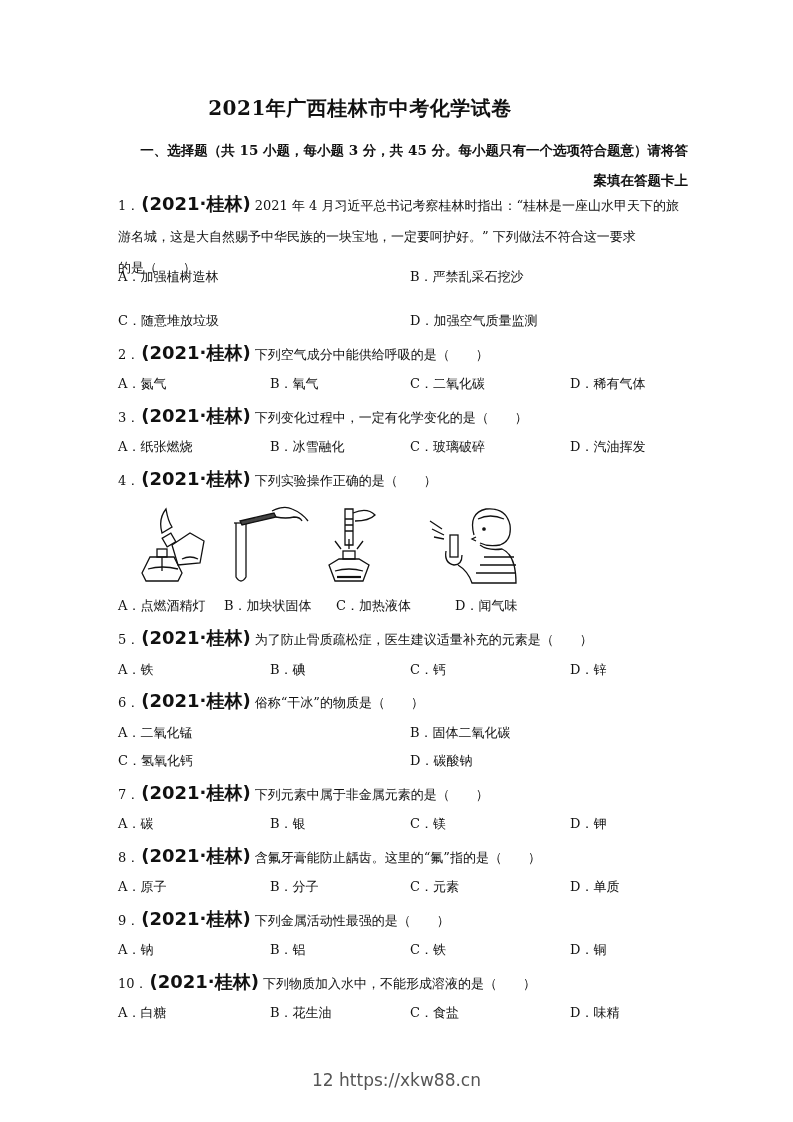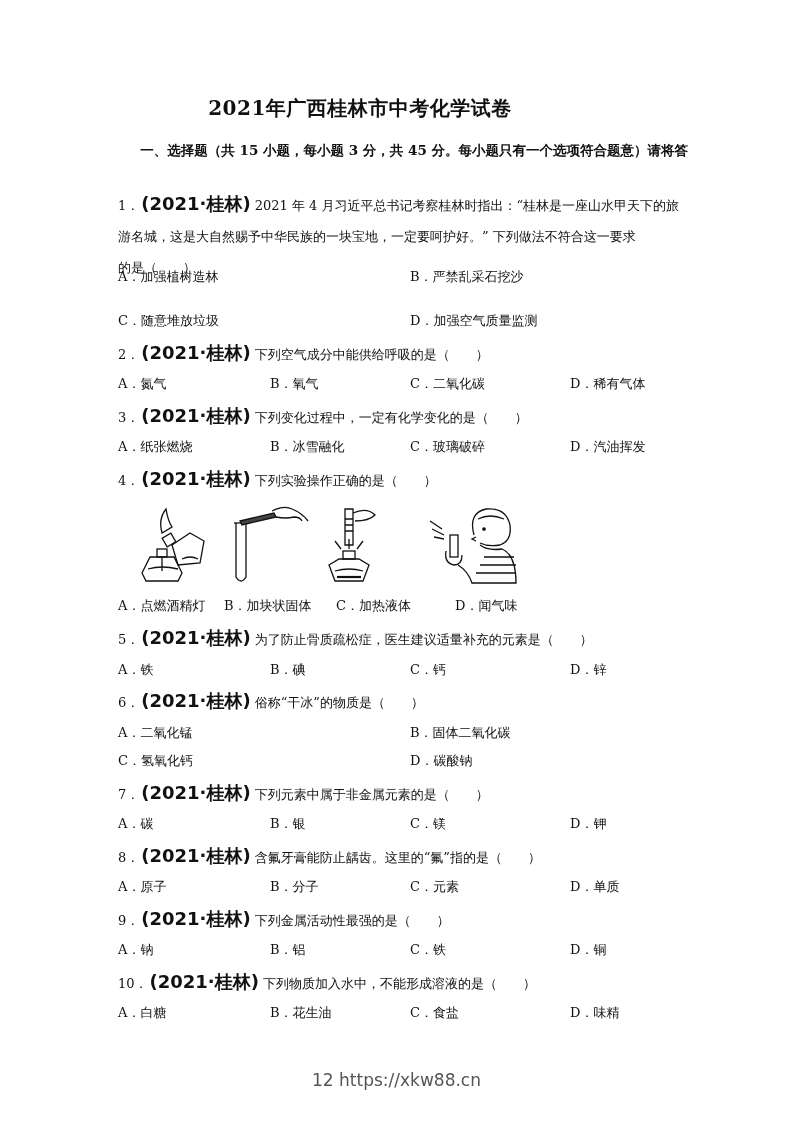--- a/index.html
+++ b/index.html
@@ -16,20 +16,21 @@
   .fig { position: absolute; top: 0; }
   .footer { position: absolute; top: 1070px; left: 0; width: 793px; text-align: center; font-family: "DejaVu Sans", "Liberation Sans", sans-serif; font-size: 17px; color: #555; }
 </style>
 </head>
 <body>
 
 <div class="title">2021年广西桂林市中考化学试卷</div>
 
 <div class="section">
   <div>一、选择题（共 15 小题，每小题 3 分，共 45 分。每小题只有一个选项符合题意）请将答</div>
+  <div>案填在答题卡上</div>
 </div>
 
 <div class="q" style="top:188px;">
   <div><span>1．</span><span class="src">(2021·桂林)</span><span>2021 年 4 月习近平总书记考察桂林时指出：“桂林是一座山水甲天下的旅</span></div>
   <div>游名城，这是大自然赐予中华民族的一块宝地，一定要呵护好。” 下列做法不符合这一要求</div>
   <div>的是（　　）</div>
 </div>
 <div class="opts" style="top:268px;">
   <span class="c0">A．加强植树造林</span>
   <span class="h1">B．严禁乱采石挖沙</span>

